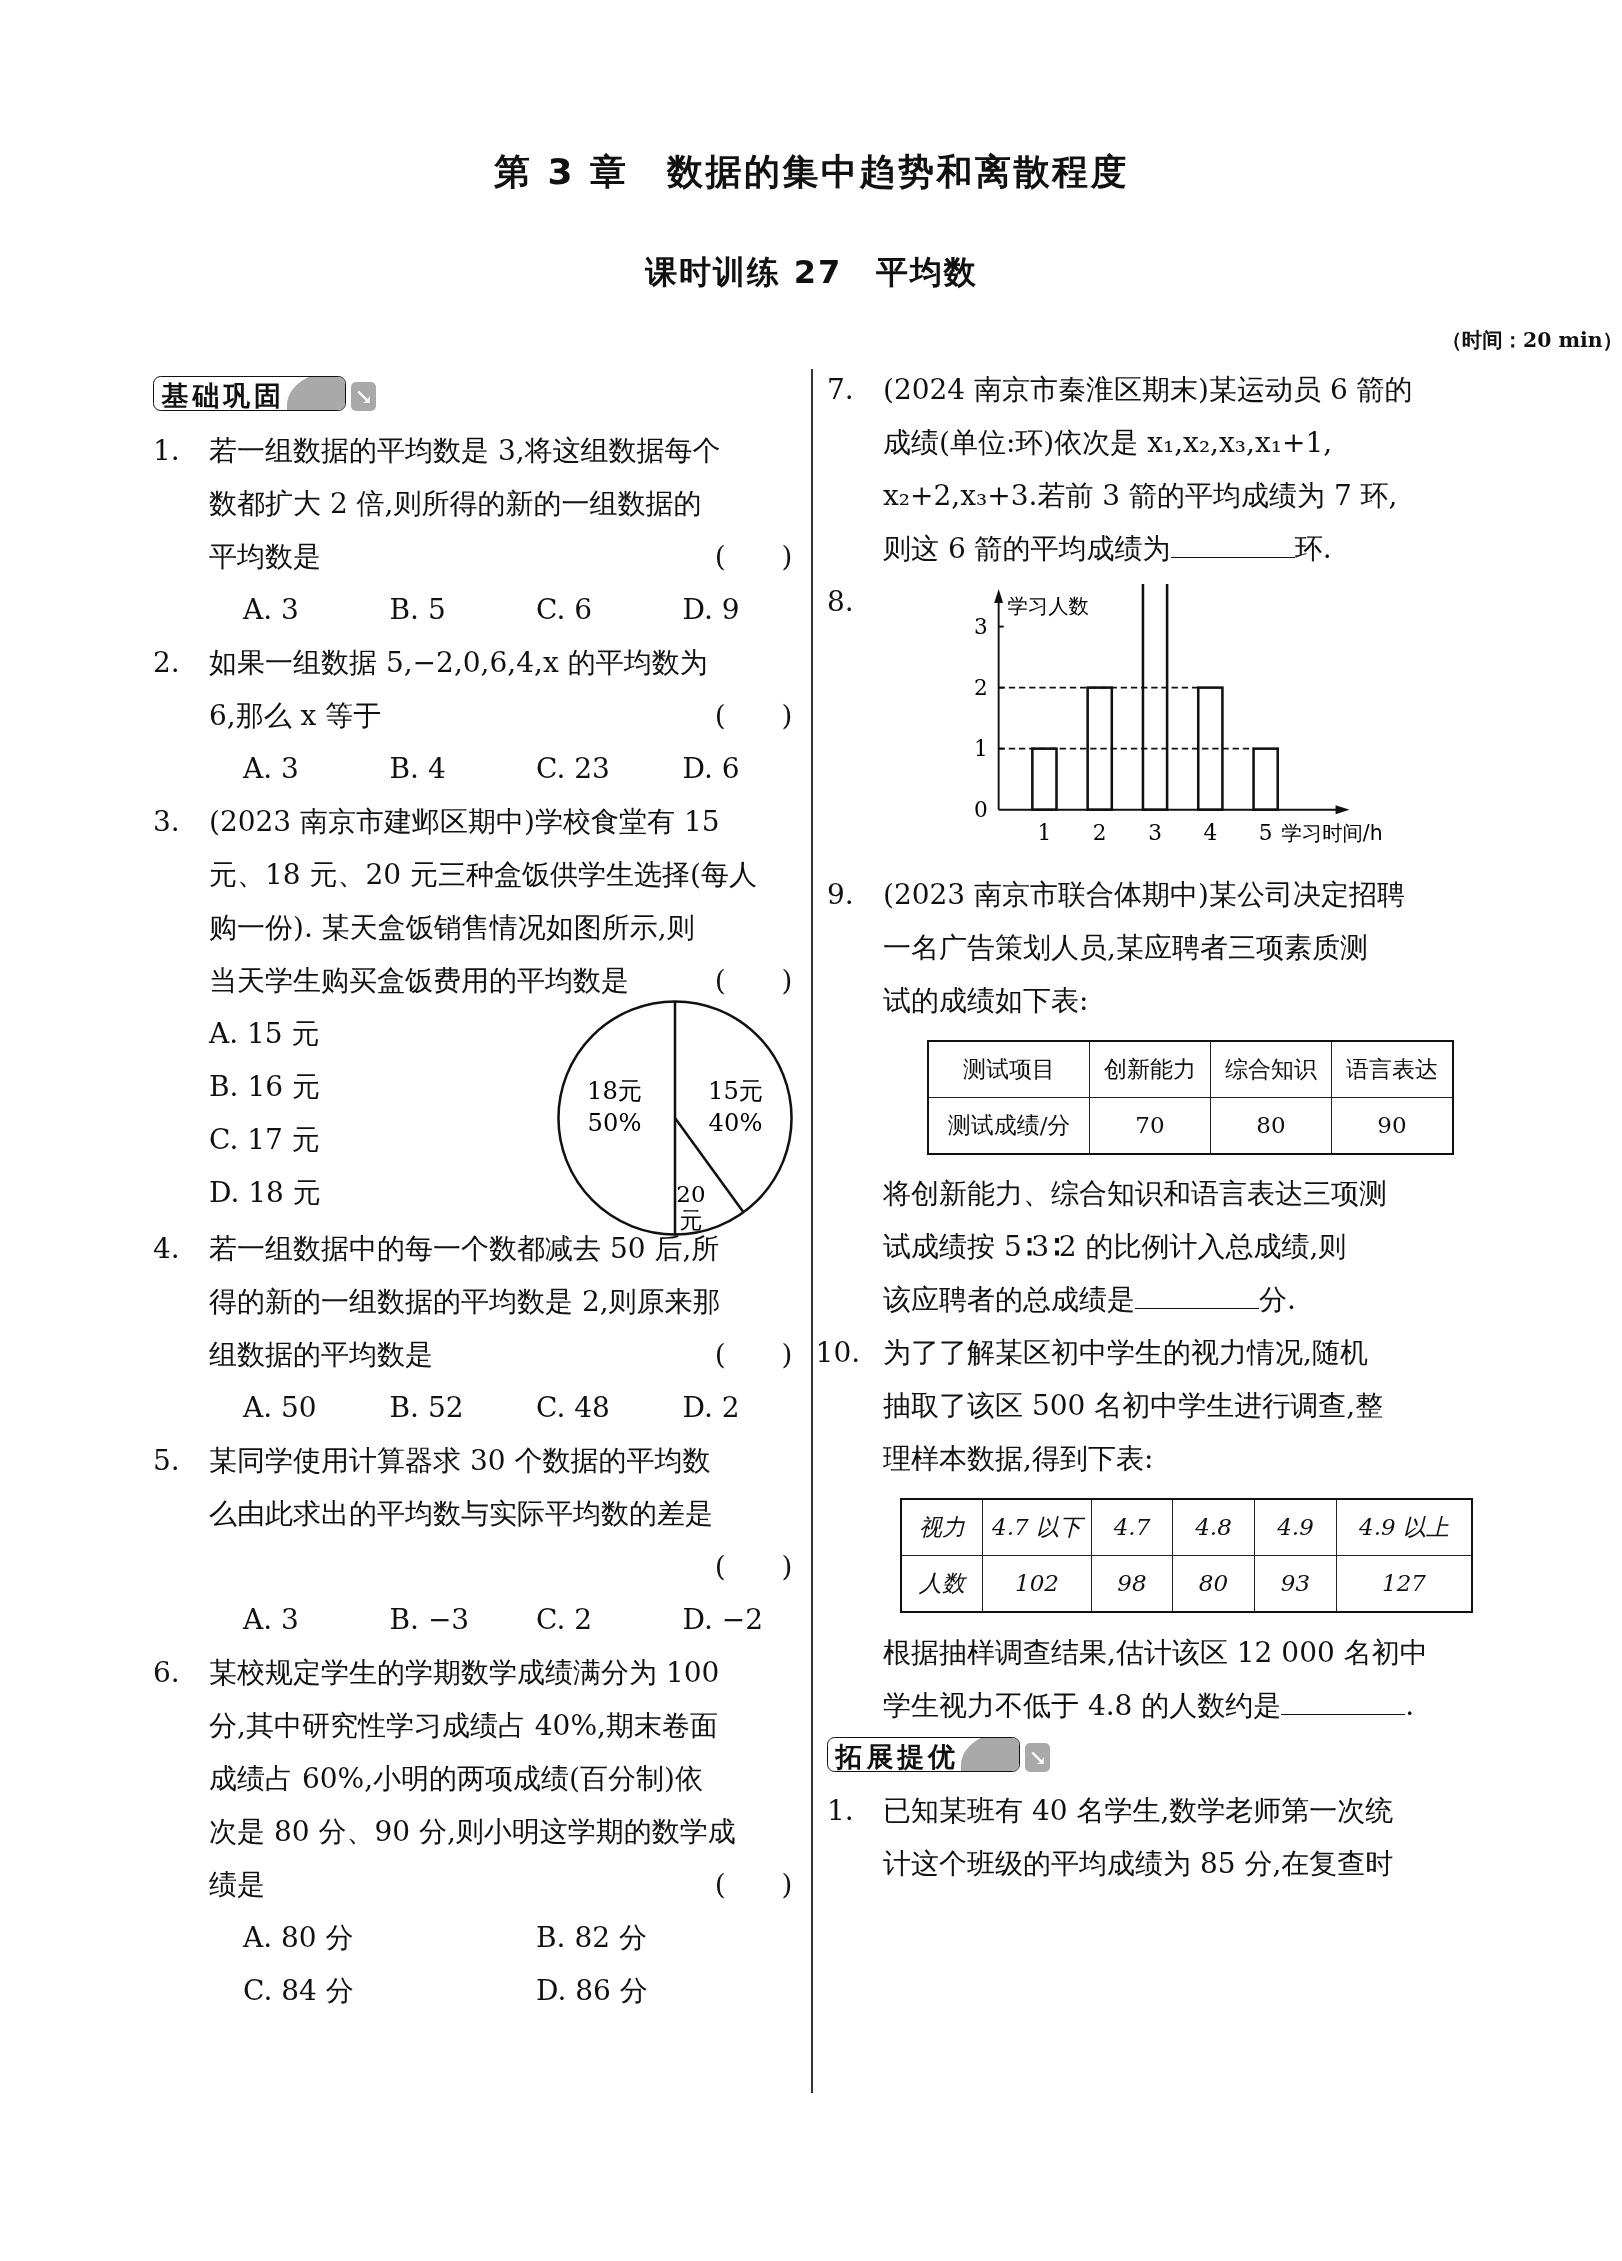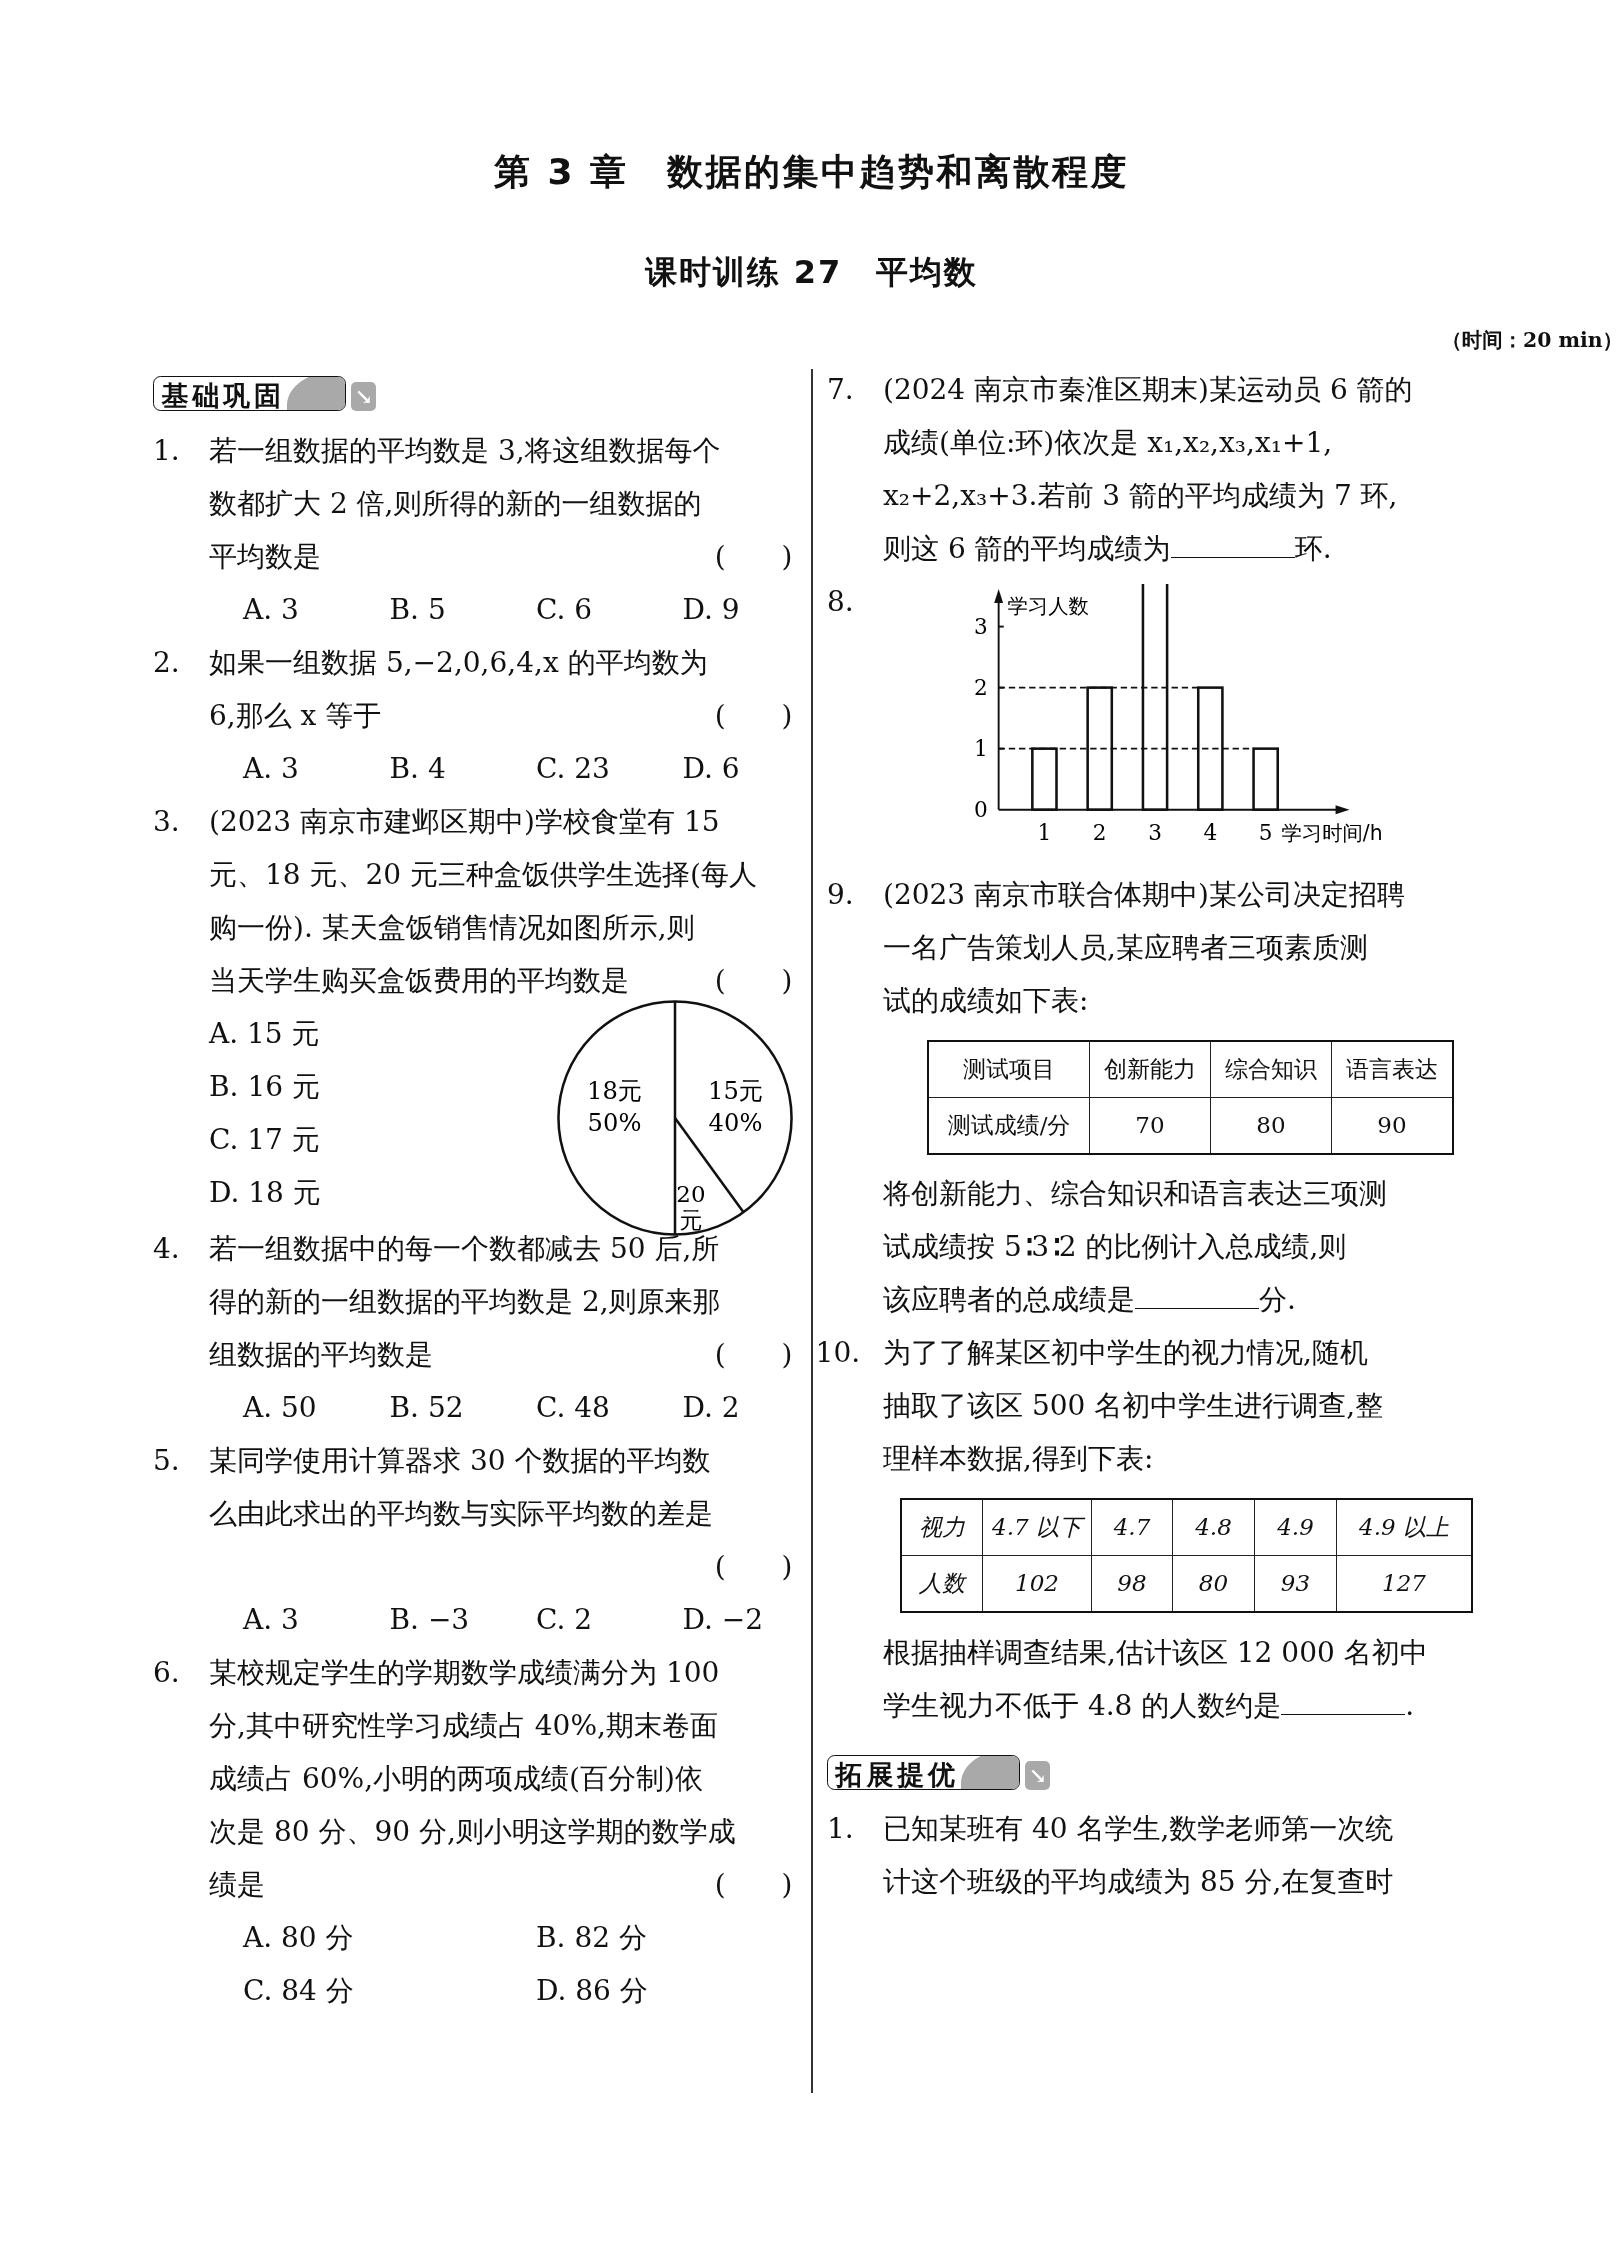--- a/index.html
+++ b/index.html
@@ -284,21 +284,21 @@
           <td>93</td>
           <td>127</td>
         </tr>
       </tbody>
         </table>
       <div>根据抽样调查结果,估计该区 12 000 名初中</div>
       <div><span>学生视力不低于 4.8 的人数约是</span><span class="blank"></span><span>.</span></div>
     </div>
   </div>
 
-  <div class="section-badge" style="margin-top:19px;">
+  <div class="section-badge" style="margin-top:1px;">
     <div class="badge-box">
       <span class="badge-text">拓展提优</span>
     </div>
     <div class="badge-arrow">↘</div>
   </div>
 
   <div class="q">
     <span class="qnum">1.</span>
     <div class="qbody">
       <div>已知某班有 40 名学生,数学老师第一次统</div>

